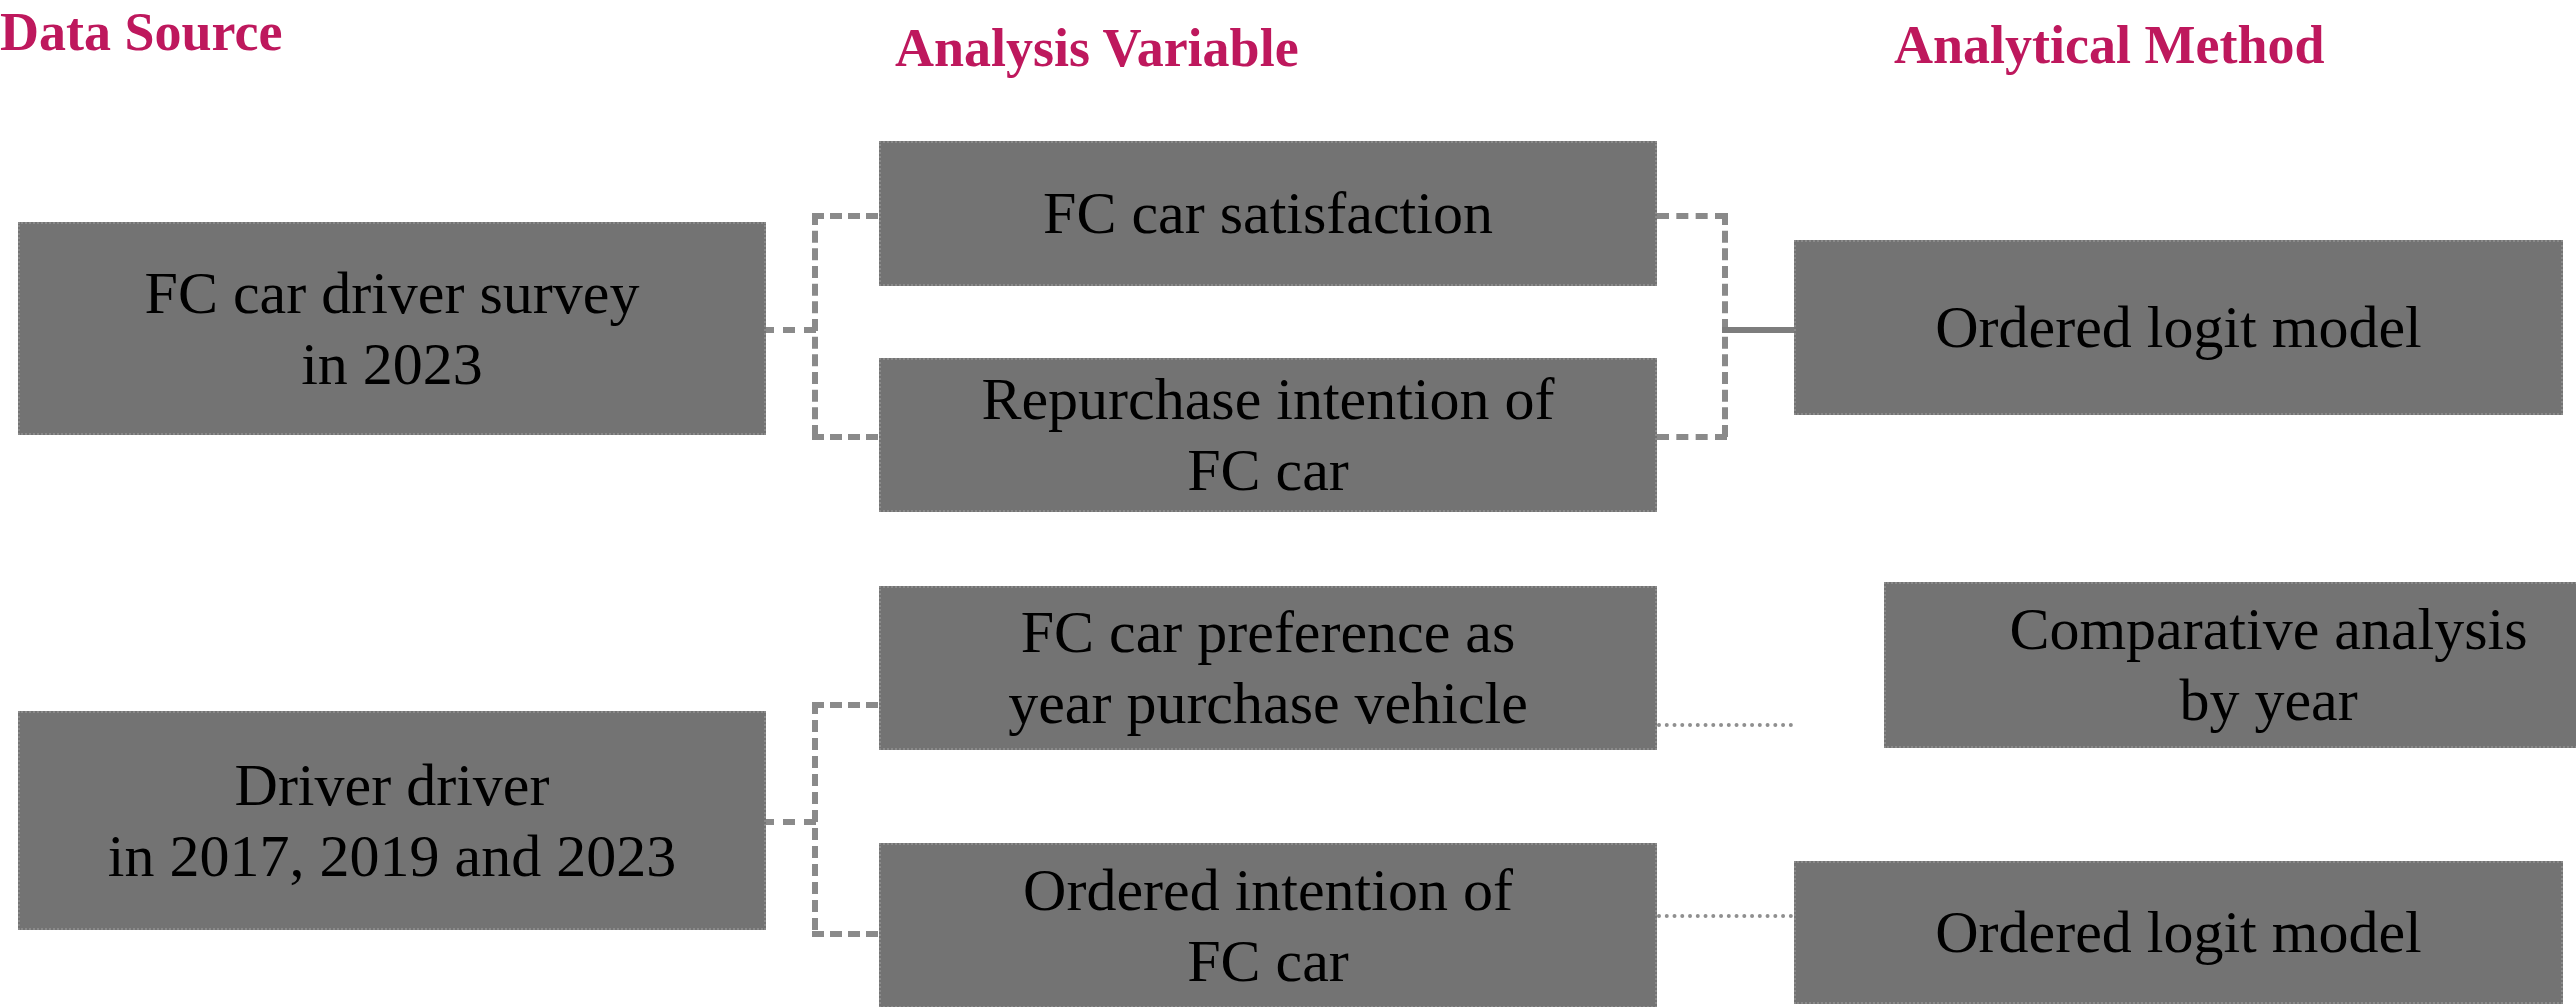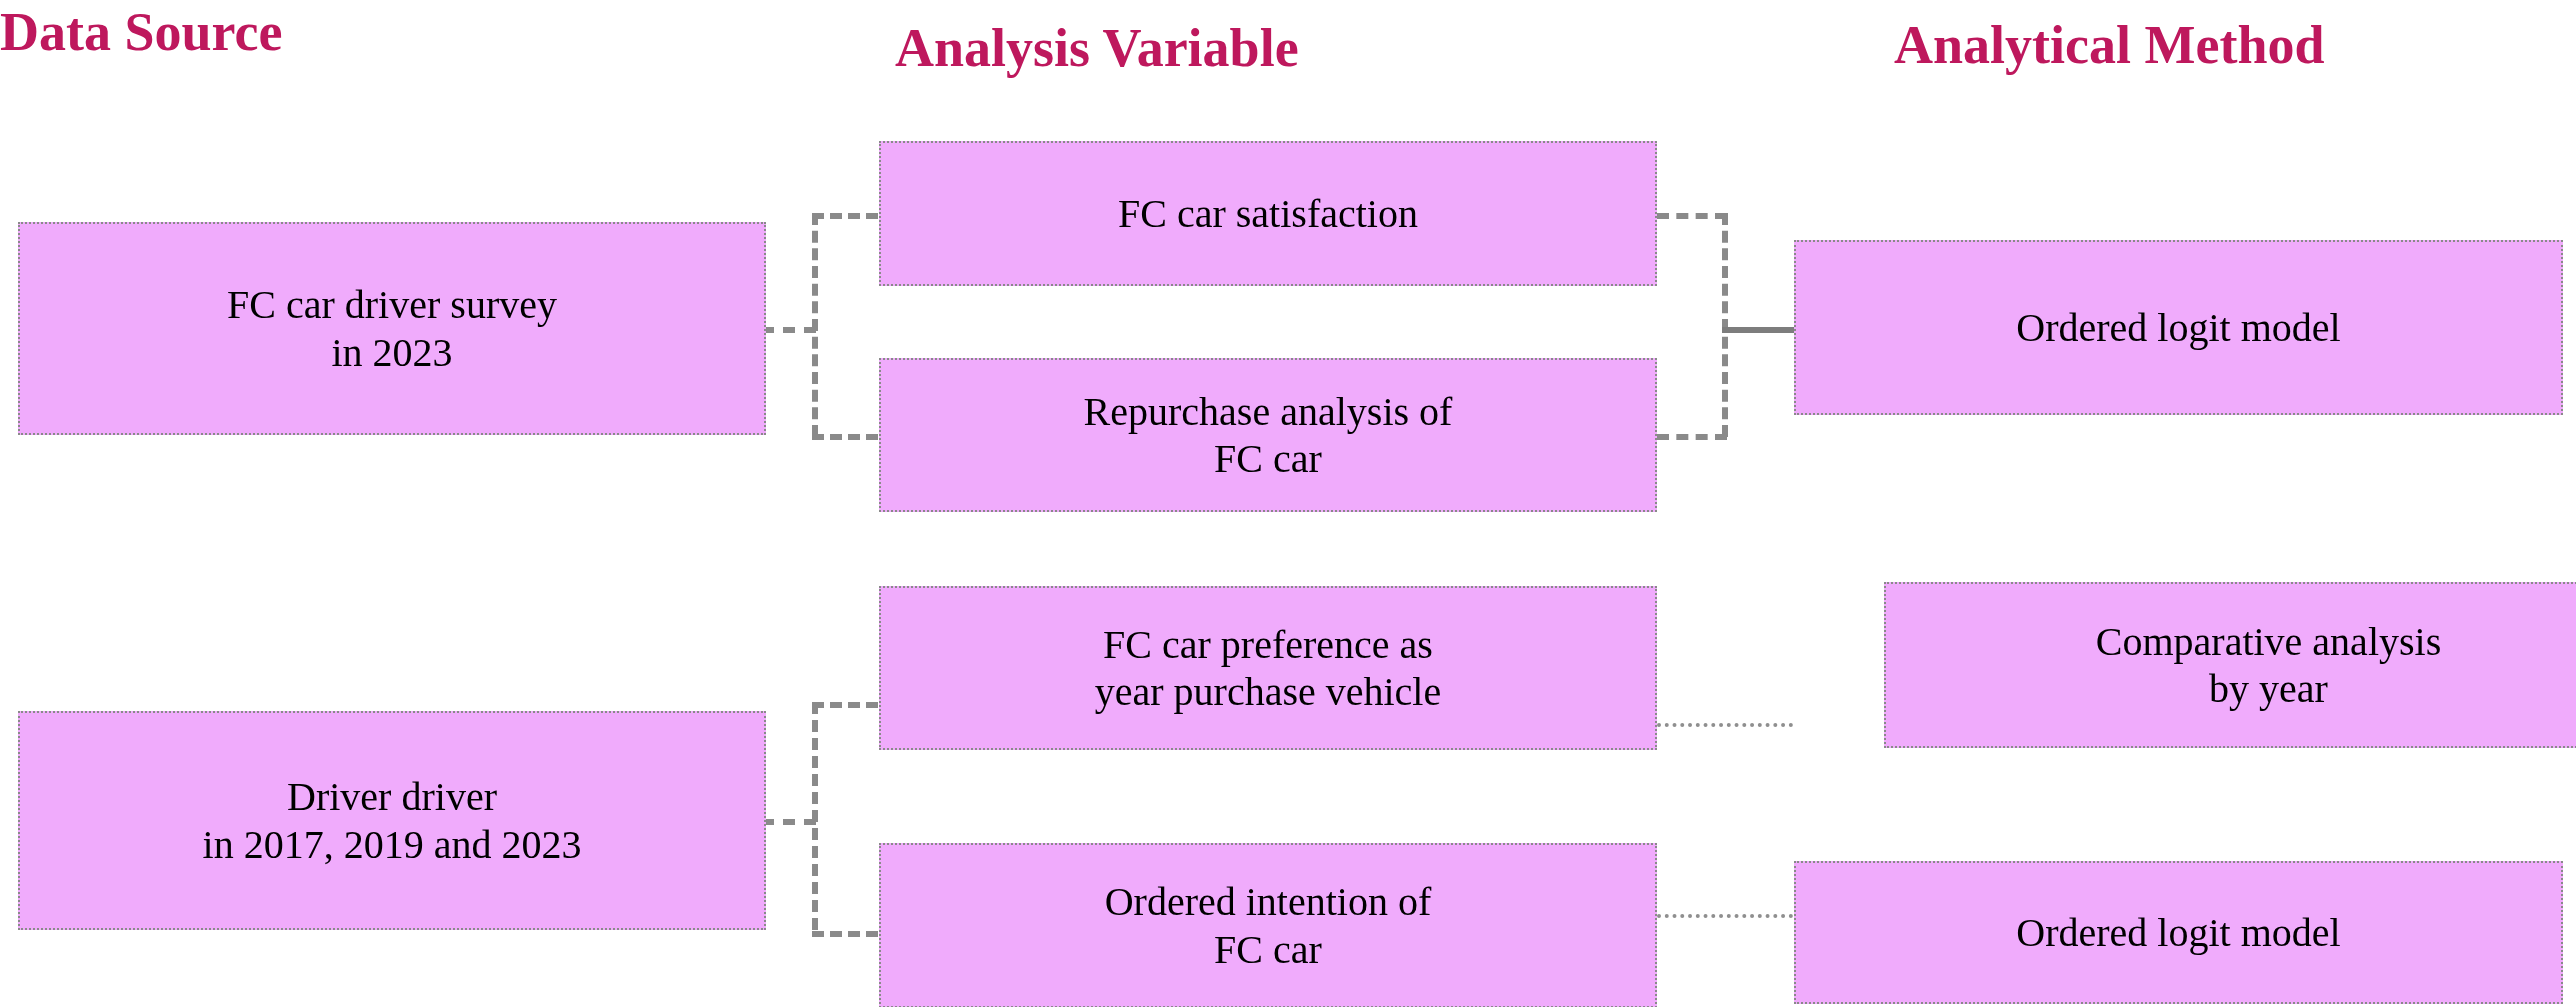--- a/index.html
+++ b/index.html
@@ -28,28 +28,28 @@
     color: #be185d;
     text-align: left;
     white-space: nowrap;
   }
 
   
   .node {
     position: absolute;
     box-sizing: border-box;
     border: 2.7px dotted #8a8a8a;
-    background: #f0abfc;
+    background: #737373;
     display: flex;
     align-items: center;
     justify-content: center;
     text-align: center;
     color: #000000;
     font-family: "Liberation Serif", "DejaVu Serif", serif;
-    font-size: 40px;
+    font-size: 60px;
     line-height: 1.18;
     padding: 3.6px 9px;
   }
   .node .label {
     display: block;
     width: 100%;
   }
 
   
   .conn {
@@ -118,21 +118,21 @@
       <span>in 2017, 2019 and 2023</span>
     </span>
   </div>
 
   <div class="node" style="left:879px; top:141px; width:778px; height:145px;">
     <span class="label">FC car satisfaction</span>
   </div>
 
   <div class="node" style="left:879px; top:358px; width:778px; height:154px;">
     <span class="label">
-      <span>Repurchase analysis of</span><br>
+      <span>Repurchase intention of</span><br>
       <span>FC car</span>
     </span>
   </div>
 
   <div class="node" style="left:879px; top:586px; width:778px; height:164px;">
     <span class="label">
       <span>FC car preference as</span><br>
       <span>year purchase vehicle</span>
     </span>
   </div>

